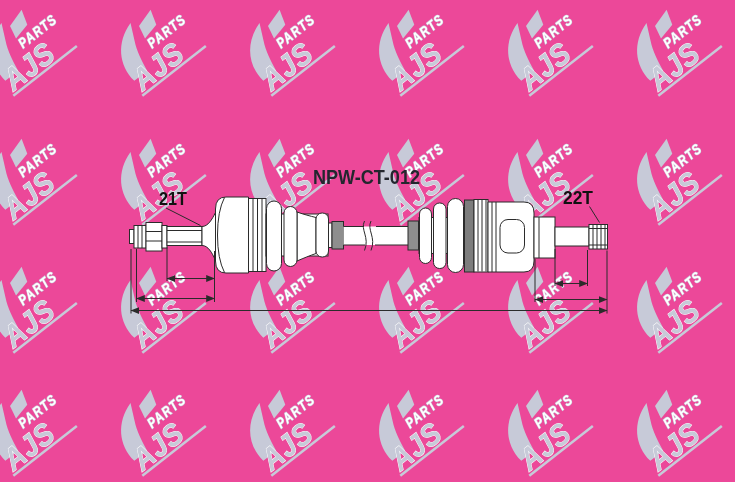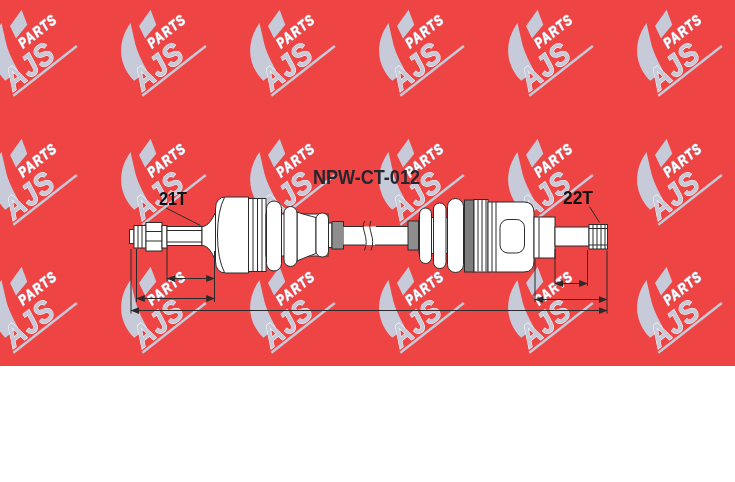--- a/index.html
+++ b/index.html
@@ -1,18 +1,18 @@
 <!DOCTYPE html>
 <html><head>
 <meta charset="utf-8">
 <style>
   html,body { margin:0; padding:0; background:#fff; }
   .stage {
-    position:relative; width:735px; height:366px;
-    background:#ef4444; overflow:hidden;
+    position:relative; width:735px; height:482px;
+    background:#ec4899; overflow:hidden;
     font-family:"Liberation Sans", sans-serif;
   }
   .layer { position:absolute; left:0; top:0; }
 
   
   .wm-shape { fill:#c7cad8; }
   .wm-line  { fill:#c7cad8; }
   .wm-big {
     font-family:"Liberation Sans", sans-serif;
     font-weight:bold; font-style:italic; font-size:32px;

